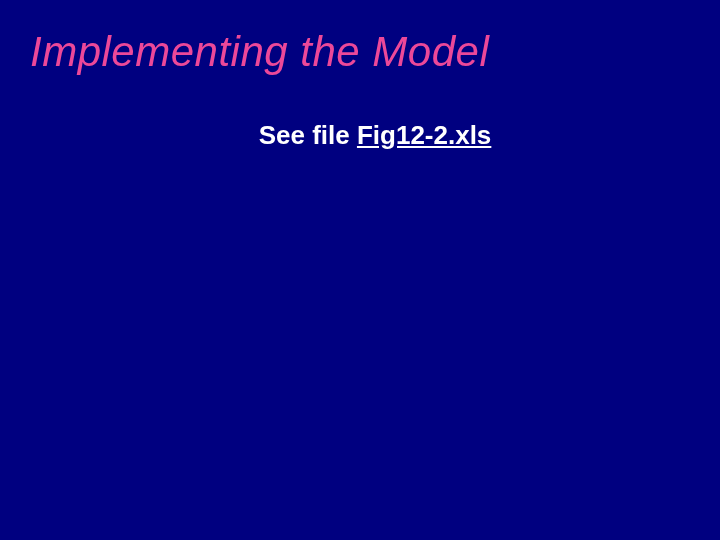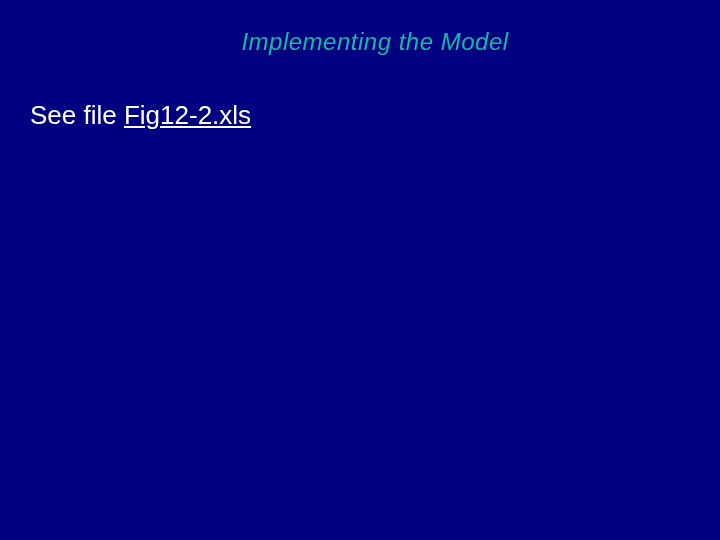--- a/index.html
+++ b/index.html
@@ -13,33 +13,33 @@
       background-color: #000080;
       font-family: Arial, Helvetica, sans-serif;
       overflow: hidden;
     }
     .slide {
       width: 100%;
       height: 100%;
       padding-top: 28px;
     }
     .title {
-      color: #14b8a6;
+      color: #ec4899;
       font-style: italic;
-      font-size: 24px;
+      font-size: 42px;
       font-weight: normal;
-      text-align: center;
+      text-align: left;
       margin-left: 30px;
       letter-spacing: 0.5px;
     }
     .body-text {
       color: #ffffff;
       font-size: 26px;
-      font-weight: normal;
-      text-align: left;
+      font-weight: bold;
+      text-align: center;
       margin-top: 44px;
       margin-left: 30px;
     }
     .file-link {
       color: #ffffff;
       text-decoration: underline;
       cursor: pointer;
     }
   </style>
 </head>

